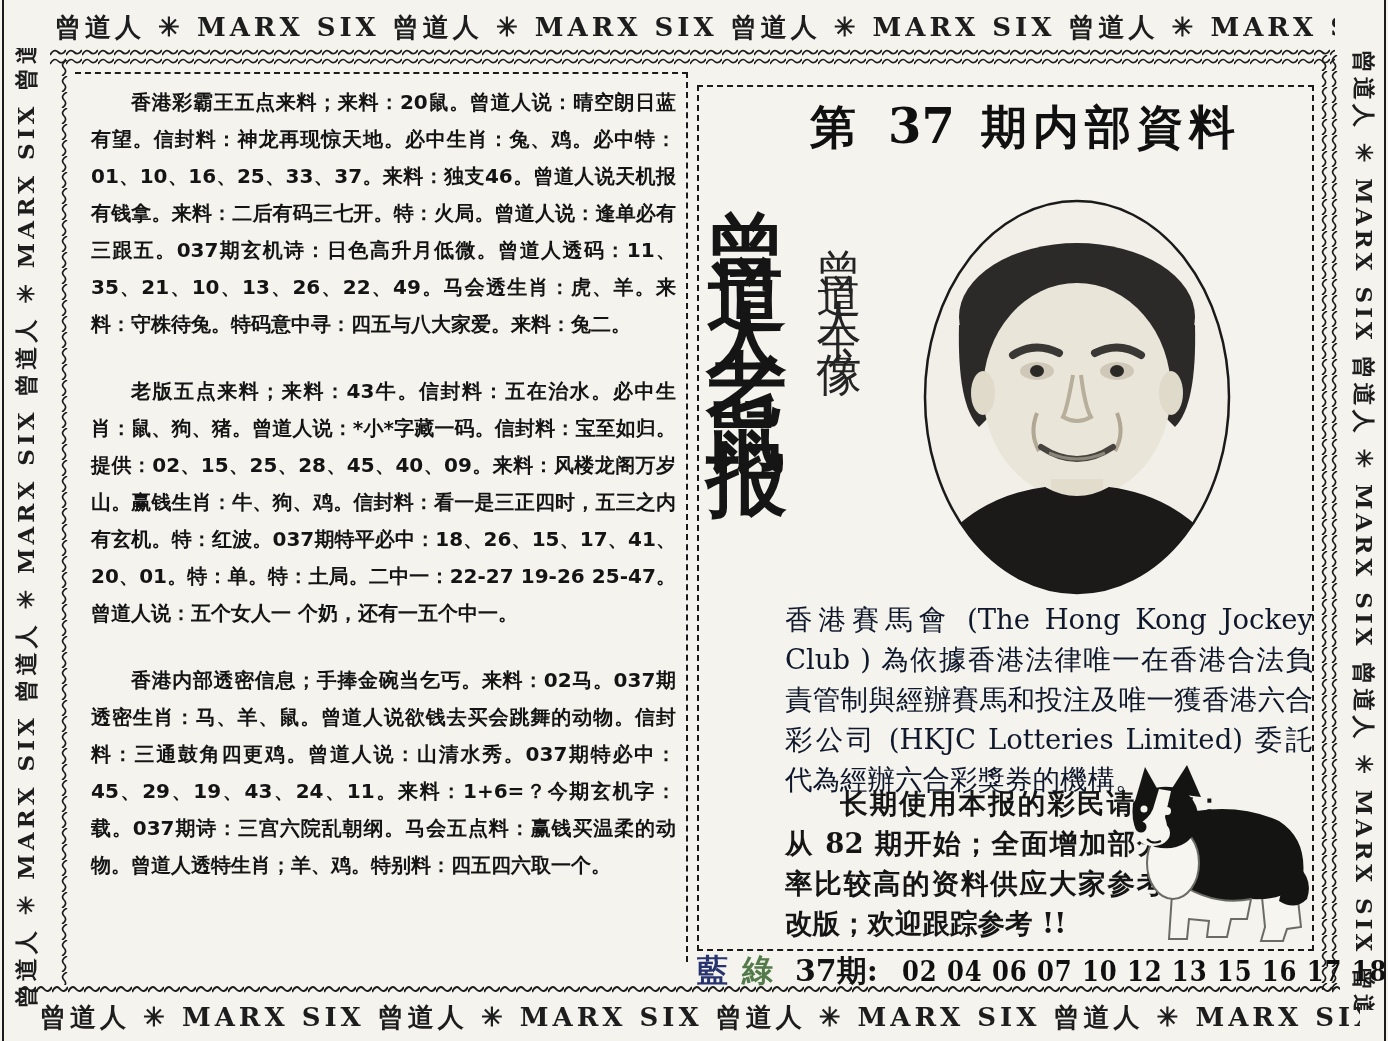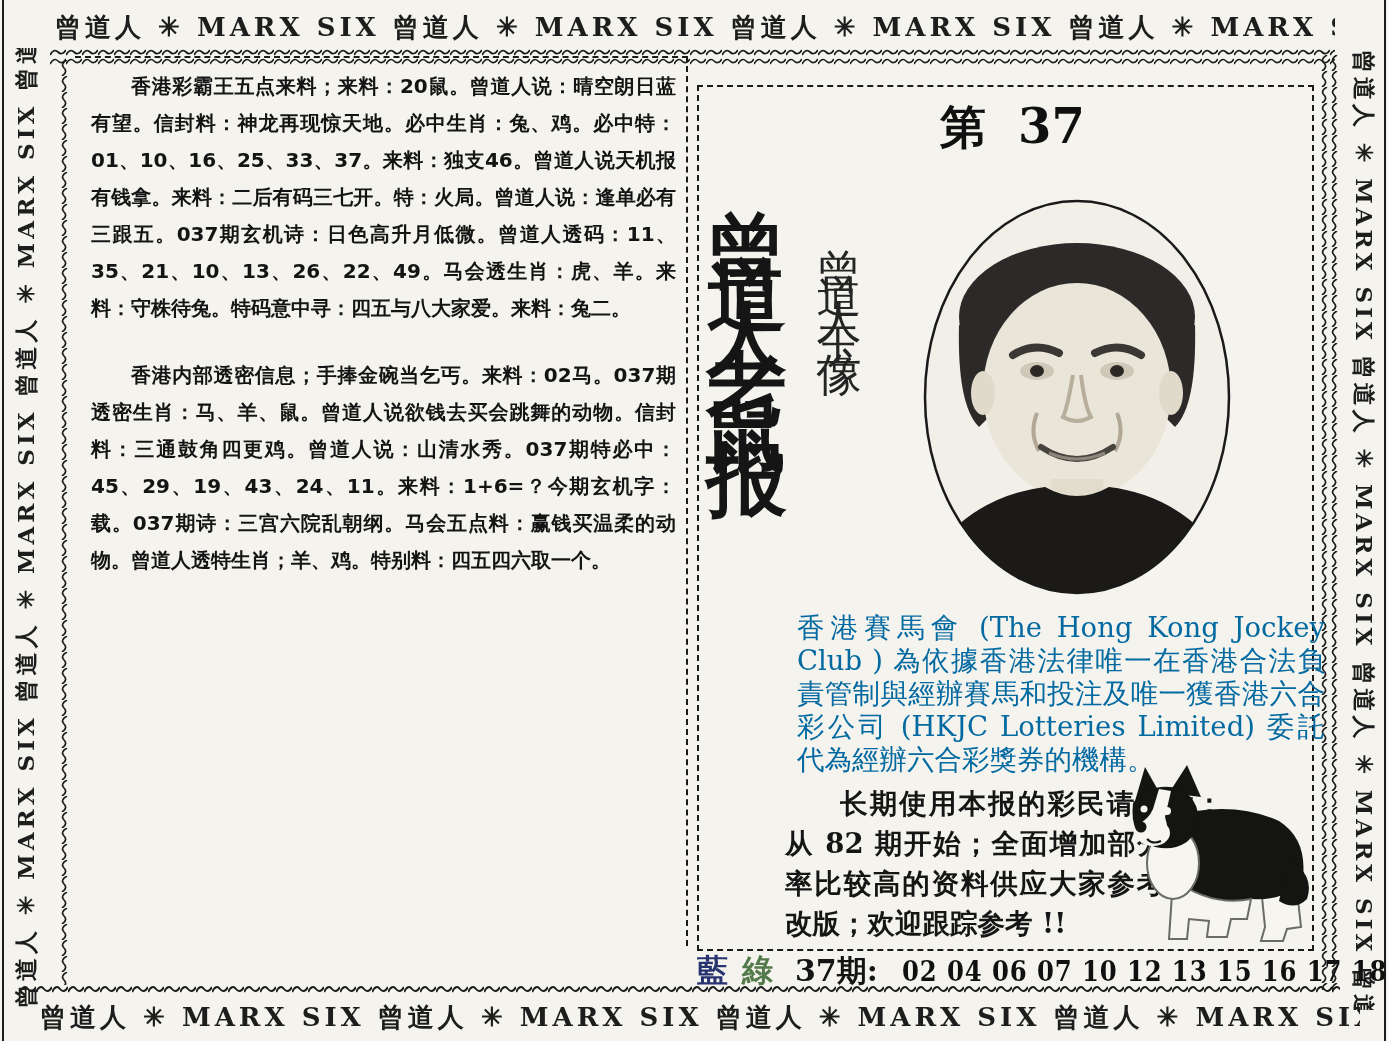--- a/index.html
+++ b/index.html
@@ -14,21 +14,21 @@
   .band-top{left:55px;top:6px;width:1280px;height:42px;font-size:26px;line-height:42px;letter-spacing:4px;}
   .band-bottom{left:40px;top:996px;width:1320px;height:42px;font-size:26px;line-height:42px;letter-spacing:4px;}
   .band-left{left:6px;top:1008px;width:960px;height:40px;font-size:23px;line-height:40px;letter-spacing:4px;
     transform:rotate(-90deg);transform-origin:0 0;}
   .band-right{left:1384px;top:50px;width:960px;height:40px;font-size:23px;line-height:40px;letter-spacing:4px;
     transform:rotate(90deg);transform-origin:0 0;}
   .edge-line{position:absolute;background:#1b1b1b;}
   .wave{position:absolute;z-index:1;}
   
   .left-panel{
-    position:absolute;left:75px;top:56px;width:613px;height:890px;z-index:2;
+    position:absolute;left:75px;top:72px;width:613px;height:890px;z-index:2;
     border-top:2px dashed #1a1a1a;border-right:2px dashed #1a1a1a;
     padding:10px 10px 0 16px;box-sizing:border-box;background:transparent;
   }
   .left-panel p{margin:0 0 30px 0;font-size:20px;line-height:37px;font-weight:700;
     text-indent:2em;text-align:justify;letter-spacing:0;}
   
   .right-panel{
     position:absolute;left:697px;top:85px;width:617px;height:866px;z-index:2;
     border:2px dashed #1a1a1a;box-sizing:border-box;background:transparent;
   }
@@ -42,22 +42,22 @@
     position:absolute;left:6px;top:58px;height:800px;
     writing-mode:vertical-rl;text-orientation:upright;letter-spacing:46px;
     font-family:"DejaVu Serif",serif;font-weight:900;font-size:80px;color:#151515;line-height:86px;
   }
   .yuxiang-vert{
     position:absolute;left:110px;top:126px;height:420px;
     writing-mode:vertical-rl;text-orientation:upright;letter-spacing:26px;
     font-family:"DejaVu Serif",serif;font-weight:500;font-size:45px;color:#242424;line-height:60px;
   }
   .portrait{position:absolute;left:218px;top:108px;}
-  .hkjc{position:absolute;left:86px;top:512px;width:528px;margin:12px;
-    font-family:"DejaVu Serif",serif;font-size:27.5px;line-height:33px;color:#0369a1;text-align:justify;}
+  .hkjc{position:absolute;left:86px;top:512px;width:528px;margin:0;
+    font-family:"DejaVu Serif",serif;font-size:27.5px;line-height:40px;color:#0f172a;text-align:justify;}
   .notice{position:absolute;left:86px;top:696px;width:438px;margin:0;
     font-family:"DejaVu Serif",serif;font-size:27.5px;line-height:40px;font-weight:700;color:#151515;
     text-indent:2em;text-align:justify;}
   .corgi{position:absolute;left:412px;top:672px;}
   
   .footer-strip{position:absolute;left:697px;top:950px;width:660px;height:42px;z-index:5;
     display:flex;align-items:center;font-family:"DejaVu Serif",serif;font-weight:700;white-space:nowrap;}
   .footer-strip .zi{font-size:31px;margin-right:14px;}
   .footer-strip .lbl{font-size:30px;margin:0 24px 0 8px;color:#141414;}
   .footer-strip .nums{font-size:27px;font-weight:600;letter-spacing:1px;color:#101010;
@@ -124,29 +124,31 @@
     <defs>
         <pattern id="wv6" width="9" height="16" patternUnits="userSpaceOnUse">
       <path d="M7 0 Q0 4 4 8 Q8 12 2 16" fill="none" stroke="#1c1c1c" stroke-width="1.7"></path>
     </pattern>
       </defs>
       <rect width="100%" height="100%" fill="url(#wv6)"></rect>
   </svg>
 
   <div class="left-panel">
     <p>香港彩霸王五点来料；来料：20鼠。曾道人说：晴空朗日蓝有望。信封料：神龙再现惊天地。必中生肖：兔、鸡。必中特：01、10、16、25、33、37。来料：独支46。曾道人说天机报有钱拿。来料：二后有码三七开。特：火局。曾道人说：逢单必有三跟五。037期玄机诗：日色高升月低微。曾道人透码：11、35、21、10、13、26、22、49。马会透生肖：虎、羊。来料：守株待兔。特码意中寻：四五与八大家爱。来料：兔二。</p>
+    <p>老版五点来料；来料：43牛。信封料：五在治水。必中生肖：鼠、狗、猪。曾道人说：*小*字藏一码。信封料：宝至如归。提供：02、15、25、28、45、40、09。来料：风楼龙阁万岁山。赢钱生肖：牛、狗、鸡。信封料：看一是三正四时，五三之内有玄机。特：红波。037期特平必中：18、26、15、17、41、20、01。特：单。特：土局。二中一：22-27 19-26 25-47。曾道人说：五个女人一 个奶，还有一五个中一。</p>
     <p style="margin-bottom:14px;">香港内部透密信息；手捧金碗当乞丐。来料：02马。037期透密生肖：马、羊、鼠。曾道人说欲钱去买会跳舞的动物。信封料：三通鼓角四更鸡。曾道人说：山清水秀。037期特必中：45、29、19、43、24、11。来料：1+6=？今期玄机字：载。037期诗：三宫六院乱朝纲。马会五点料：赢钱买温柔的动物。曾道人透特生肖；羊、鸡。特别料：四五四六取一个。</p>
 
   </div>
 
   <div class="right-panel">
 
     <div class="rp-header">
       <span class="hz">第</span>
       <span class="num">37</span>
+      <span class="hz">期内部資料</span>
     </div>
 
 
     <div class="masthead-vert">曾道人老鼠报</div>
     <div class="yuxiang-vert">曾道人玉像</div>
 
     <svg class="portrait" width="320" height="404" viewBox="0 0 320 404">
       <defs>
           <clipPath id="ovalClip">
             <ellipse cx="160" cy="202" rx="152" ry="196"></ellipse>

